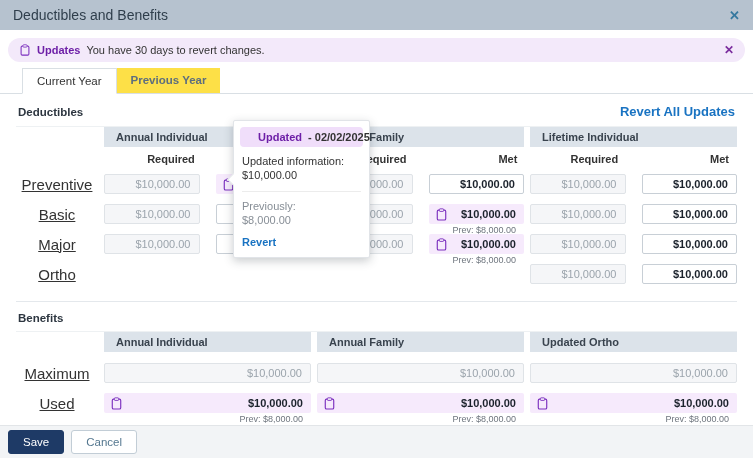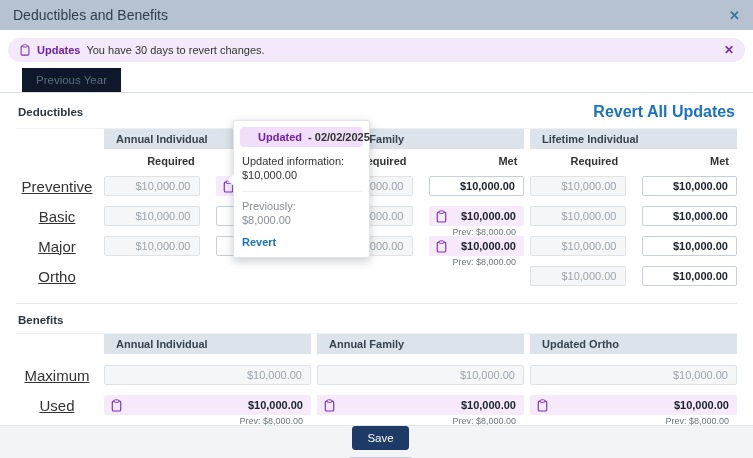--- a/index.html
+++ b/index.html
@@ -15,27 +15,27 @@
   .banner { margin:8px 8px 6px; height:24px; background:var(--lavender_bg,#f3e9fa); border-radius:12px;
             display:flex; align-items:center; padding:0 11px; gap:6px; font-size:11px; color:#333; }
   .banner .b-icon { color:var(--accent_purple,#7b2fbe); display:flex; }
   .banner .b-title { color:var(--purple_text,#6d1fa7); font-weight:bold; }
   .banner .b-close { margin-left:auto; color:#7b2d9e; font-weight:bold; font-size:12px; cursor:pointer; }
 
   
   .tabs { display:flex; padding-left:22px; border-bottom:1px solid #d9dfe4; margin-top:6px; }
   .tab { font-size:11.5px; padding:6px 14px; cursor:pointer; }
   .tab.active { background:#fff; color:#333; border:1px solid #d9dfe4; border-bottom:1px solid #fff; margin-bottom:-1px; }
-  .tab.inactive { background:#0f172a; color:#5d6e7e; }
+  .tab.inactive { background:#fde047; color:#5d6e7e;font-weight:bold; }
 
   .content { padding:0 16px; }
 
   .section-head { display:flex; justify-content:space-between; align-items:center; padding:10px 2px 7px; border-bottom:1px solid #eef1f3;gap:16px; }
   .section-title { font-size:11.5px; font-weight:bold; color:#2d3640; }
-  .revert-all { font-size:16px; font-weight:bold; color:var(--link_blue,#1973c2); cursor:pointer;padding-left:12px; }
+  .revert-all { font-size:13px; font-weight:bold; color:var(--link_blue,#1973c2); cursor:pointer;padding-left:12px; }
 
   .grid { display:grid; grid-template-columns:82px 1fr 1fr 1fr; column-gap:6px; }
   .group-header { background:var(--column_header_bg,#dce3ea); height:20px; display:flex; align-items:center;
                   padding:0 12px; font-size:11px; font-weight:bold; color:#39434e; }
   .subcells { display:grid; grid-template-columns:1fr 1fr; column-gap:16px; }
   .subhead { padding:6px 2px 4px; }
   .subhead .sh { text-align:right; font-size:11px; font-weight:bold; color:#333; padding-right:6px; }
 
   .drow { height:30px; align-items:center; }
   .row-label { text-align:center; font-size:15px; color:#333;text-decoration:underline; }
@@ -51,21 +51,21 @@
   .prev { position:absolute; top:21px; right:8px; font-size:9px; color:#6e757e; white-space:nowrap; }
   .empty-cell { height:20px; }
 
   
   .benefits { border-top:1px solid #e4e8ec; margin-top:12px; }
   .brow { height:30px; align-items:center; }
   .updated-cell.wide { width:100%; }
 
   
   .footer { position:absolute; left:0; right:0; bottom:0; height:33px; background:#f2f4f6; border-top:1px solid #e2e5e8;
-            display:flex; align-items:center; gap:7px; padding-left:8px;flex-direction:column; }
+            display:flex; align-items:center; gap:7px; padding-left:8px; }
   .btn { font-size:11.5px; border-radius:3px; padding:5px 14px; cursor:pointer; }
   .btn-save { background:var(--save_navy,#1e3a66); color:#fff; border:1px solid var(--save_navy,#1e3a66); }
   .btn-cancel { background:#fff; color:#54778f; border:1px solid #c2cdd6; }
 
   
   .tooltip { position:absolute; left:233px; top:120px; width:137px; background:#fff; border:1px solid #e1e4e8;
              border-radius:2px; box-shadow:0 3px 10px rgba(40,50,60,.25); padding:6px; z-index:20; }
   .tt-arrow { position:absolute; left:-5px; top:54px; width:9px; height:9px; background:#fff;
               border-left:1px solid #e1e4e8; border-bottom:1px solid #e1e4e8; transform:rotate(45deg); }
   .tt-chip { background:var(--tooltip_chip_bg,#f0defa); border-radius:4px; padding:4px 18px; font-size:11px; white-space:nowrap; }
@@ -100,20 +100,21 @@
         <svg width="12" height="12">
           <use href="#clip"></use>
         </svg>
       </span>
     <span class="b-title">Updates</span>
     <span>You have 30 days to revert changes.</span>
     <span class="b-close">✕</span>
   </div>
 
   <div class="tabs">
+    <div class="tab active">Current Year</div>
     <div class="tab inactive">Previous Year</div>
   </div>
 
   <div class="content">
 
     <div class="section-head">
       <span class="section-title">Deductibles</span>
       <span class="revert-all">Revert All Updates</span>
     </div>
 

